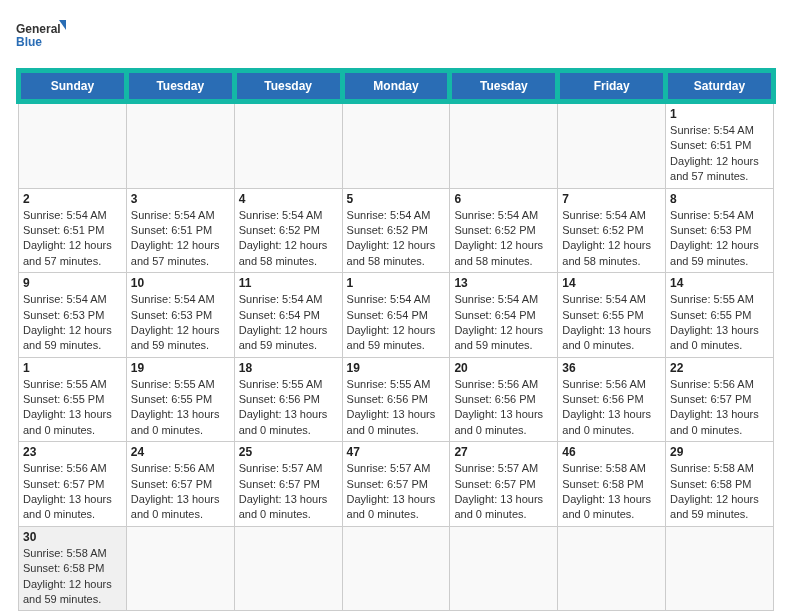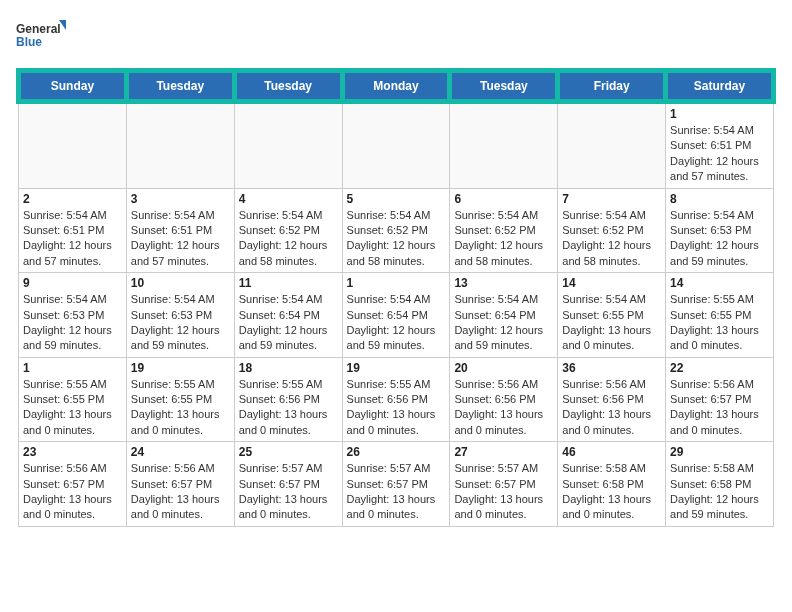--- a/index.html
+++ b/index.html
@@ -290,21 +290,21 @@
 and 0 minutes.</div>
         </td>
         <td>
           <span class="day-number">25</span>
           <div class="day-info" style="white-space: pre-line;">Sunrise: 5:57 AM
 Sunset: 6:57 PM
 Daylight: 13 hours
 and 0 minutes.</div>
         </td>
         <td>
-          <span class="day-number">26</span>
+          <span class="day-number">47</span>
           <div class="day-info" style="white-space: pre-line;">Sunrise: 5:57 AM
 Sunset: 6:57 PM
 Daylight: 13 hours
 and 0 minutes.</div>
         </td>
         <td>
           <span class="day-number">27</span>
           <div class="day-info" style="white-space: pre-line;">Sunrise: 5:57 AM
 Sunset: 6:57 PM
 Daylight: 13 hours
@@ -317,15 +317,30 @@
 Daylight: 13 hours
 and 0 minutes.</div>
         </td>
         <td>
           <span class="day-number">29</span>
           <div class="day-info" style="white-space: pre-line;">Sunrise: 5:58 AM
 Sunset: 6:58 PM
 Daylight: 12 hours
 and 59 minutes.</div>
         </td>
+      </tr>
+      <tr class="last-row">
+        <td>
+          <span class="day-number">30</span>
+          <div class="day-info" style="white-space: pre-line;">Sunrise: 5:58 AM
+Sunset: 6:58 PM
+Daylight: 12 hours
+and 59 minutes.</div>
+        </td>
+        <td class="empty"></td>
+        <td class="empty"></td>
+        <td class="empty"></td>
+        <td class="empty"></td>
+        <td class="empty"></td>
+        <td class="empty"></td>
       </tr>
     </tbody>
 </table>
 
 </body></html>

